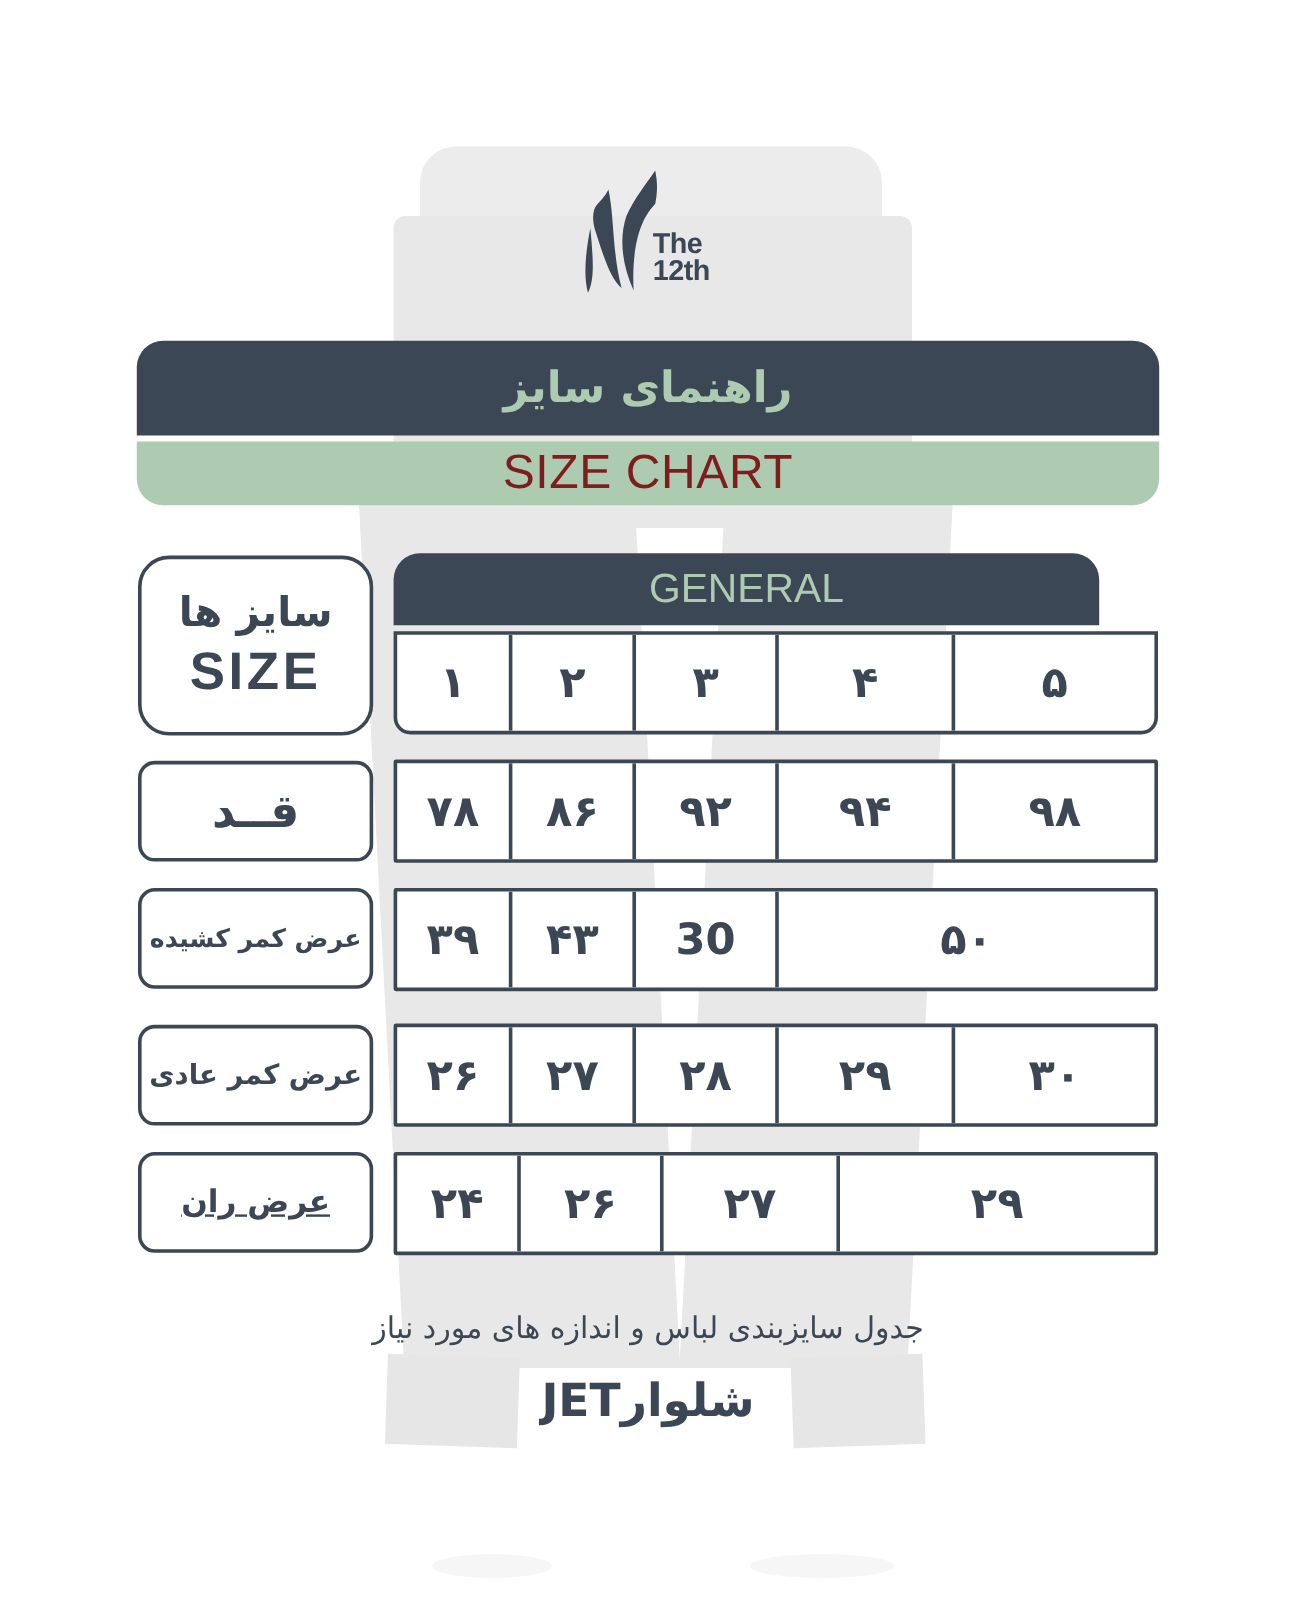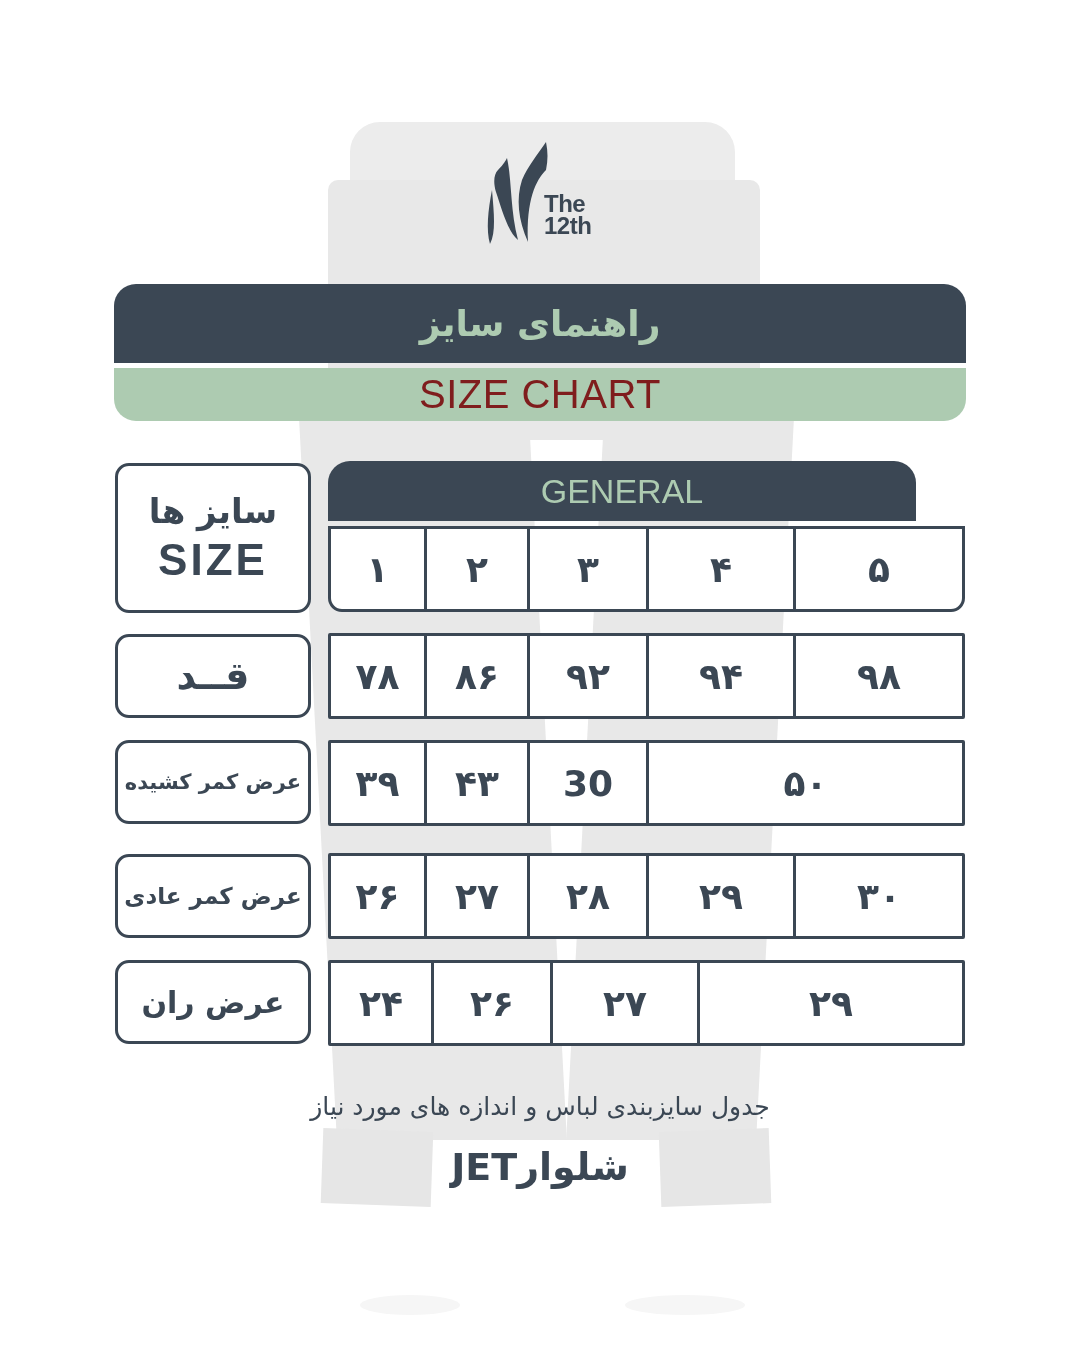--- a/index.html
+++ b/index.html
@@ -39,21 +39,21 @@
     display: flex; align-items: center; justify-content: center;
   }
   .subtitle-en { color: #7f1d1d; font-size: 40px; font-family: "Liberation Sans", sans-serif; letter-spacing: 0.5px; }
 
   .label-box {
     position: absolute; left: 115px; width: 196px; box-sizing: border-box;
     border: 3px solid #3b4754; border-radius: 14px; background: #ffffff;
     display: flex; flex-direction: column; align-items: center; justify-content: center;
     direction: rtl; text-align: center;
   }
-  .label-size { top: 463px; height: 150px; }
+  .label-size { top: 463px; height: 150px; border-radius: 26px; }
   .label-size .fa { font-size: 34px; font-weight: bold; }
   .label-size .en { font-size: 44px; font-weight: bold; font-family: "Liberation Sans", sans-serif; letter-spacing: 3px; margin-top: 4px; }
   .label-row { height: 84px; }
   .label-row .txt { font-weight: bold; }
 
   .general-head {
     position: absolute; left: 328px; top: 461px; width: 588px; height: 60px;
     background: #3b4754; border-radius: 22px 22px 0 0;
     display: flex; align-items: center; justify-content: center; text-decoration: underline;
   }
@@ -152,21 +152,21 @@
 </div>
 <div class="vals" style="top:853px;height:86px;">
   <div class="cell c1">۲۶</div>
   <div class="cell c2">۲۷</div>
   <div class="cell c3">۲۸</div>
   <div class="cell c4">۲۹</div>
   <div class="cell c5">۳۰</div>
 </div>
 
 <div class="label-box label-row" style="top:960px;">
-  <span class="txt" style="font-size:30px;">عرض ران</span>
+  <span class="txt" style="font-size:26px;text-decoration:underline;">عرض ران</span>
 </div>
 <div class="vals" style="top:960px;height:86px;">
   <div class="cell c2">۲۴</div>
   <div class="cell c3">۲۶</div>
   <div class="cell c4">۲۷</div>
   <div class="cell c5">۲۹</div>
 </div>
 
 <div class="footer-line f1">جدول سایزبندی لباس و اندازه های مورد نیاز</div>
 <div class="footer-line f2">شلوارJET</div>

